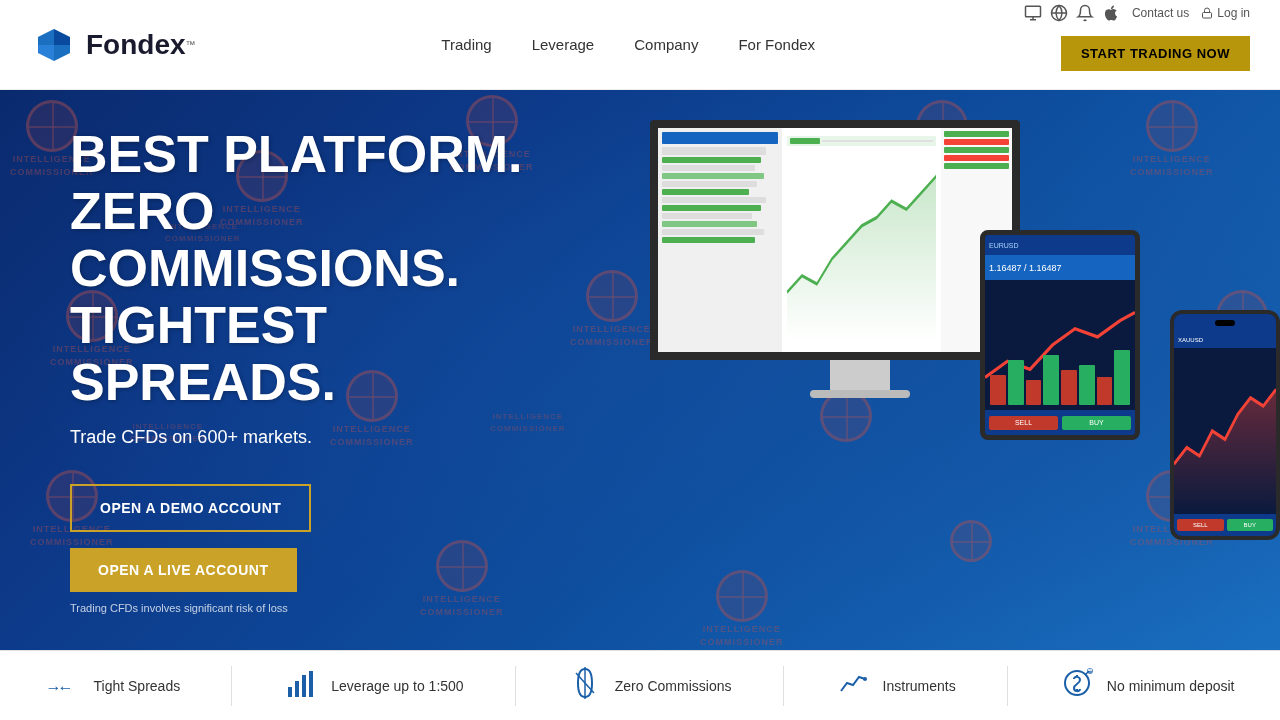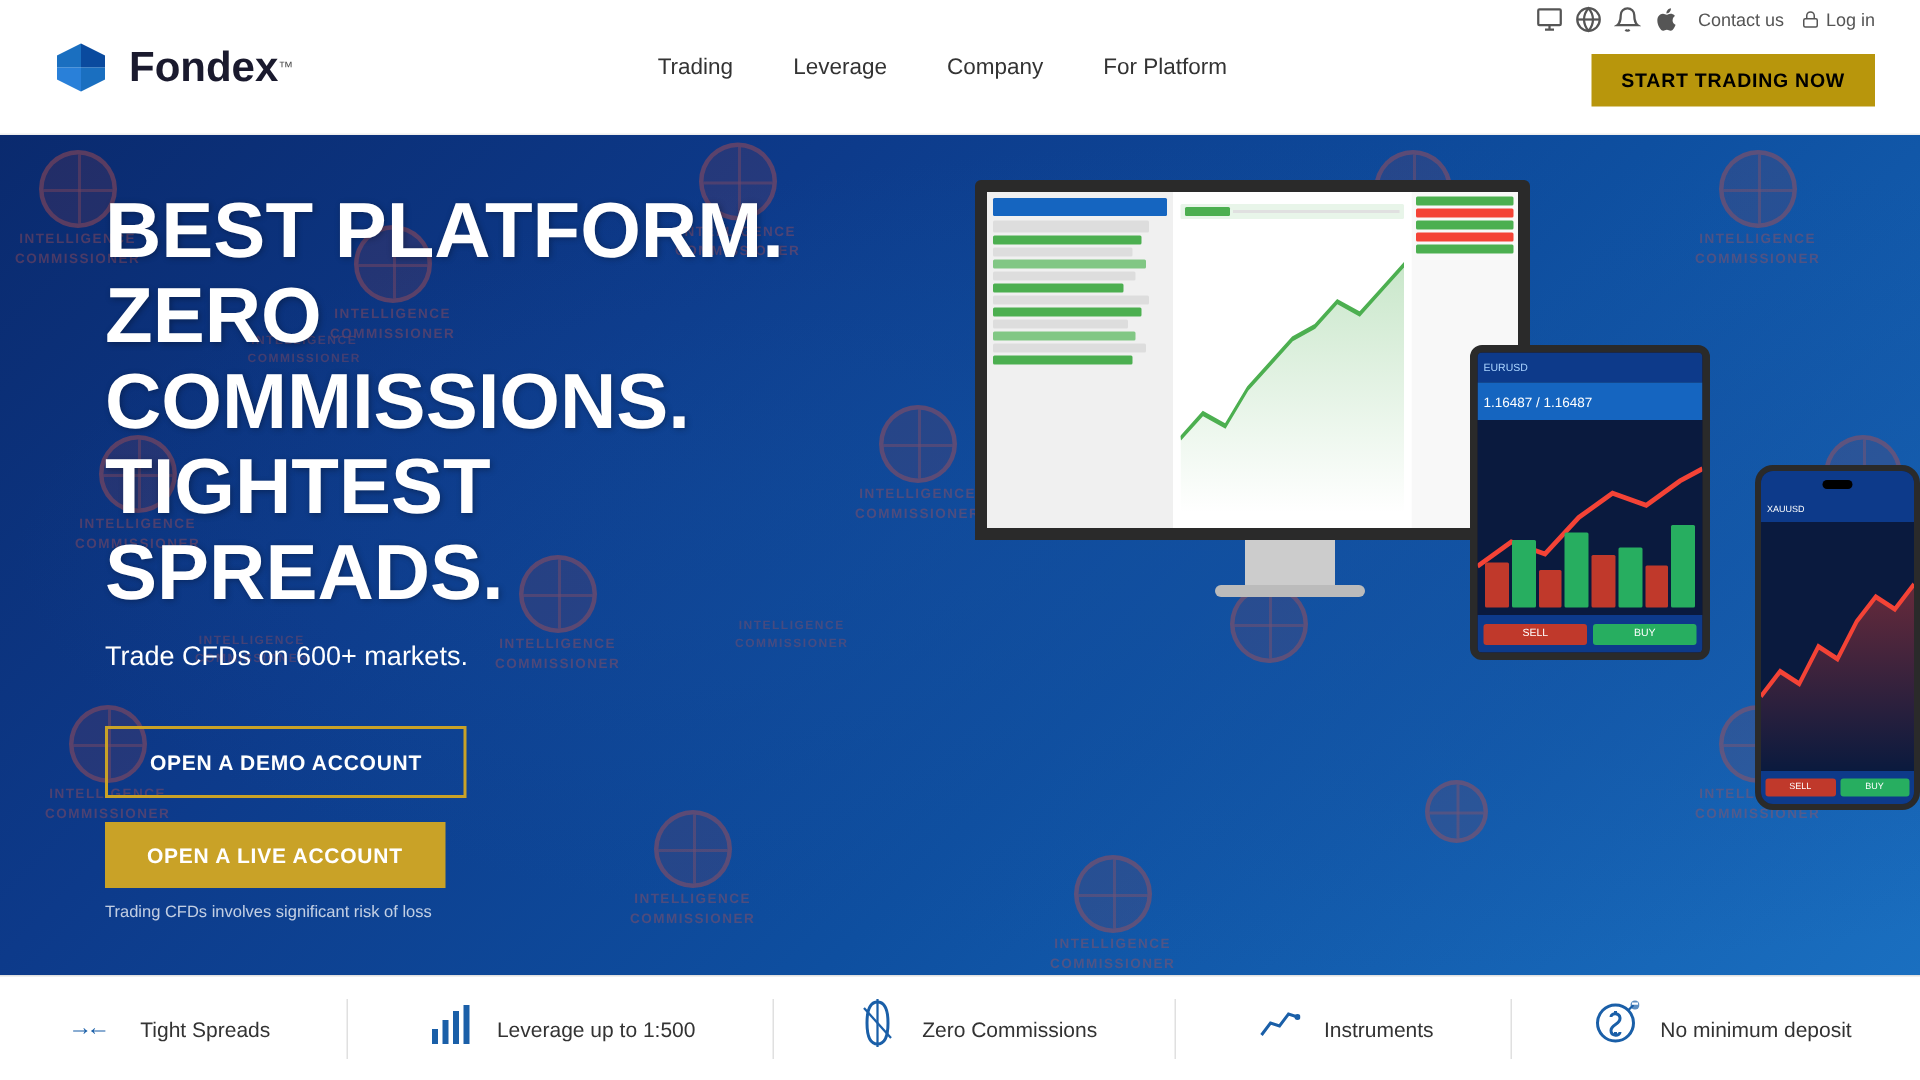--- a/index.html
+++ b/index.html
@@ -439,21 +439,21 @@
       </svg>
       <span>
         <span style="font-size:28px;font-weight:900;color:#1a1a2e;">Fondex</span><span style="font-size:10px;vertical-align:super;color:#555;">™</span>
       </span>
     </a>
 
     <nav class="nav">
       <a class="nav-item" href="#">Trading</a>
       <a class="nav-item" href="#">Leverage</a>
       <a class="nav-item" href="#">Company</a>
-      <a class="nav-item" href="#">For Platform</a>
+      <a class="nav-item" href="#">For Fondex</a>
     </nav>
 
     <div class="header-right">
 
       <div style="position:absolute;top:4px;right:30px;display:flex;align-items:center;gap:12px;font-size:12px;color:#555;">
         <div class="top-bar-icons">
 
           <svg width="18" height="18" viewBox="0 0 24 24" fill="#555">
               <rect x="2" y="3" width="20" height="14" rx="1" stroke="#555" stroke-width="2" fill="none"></rect>
               <line x1="8" y1="21" x2="16" y2="21" stroke="#555" stroke-width="2"></line>

